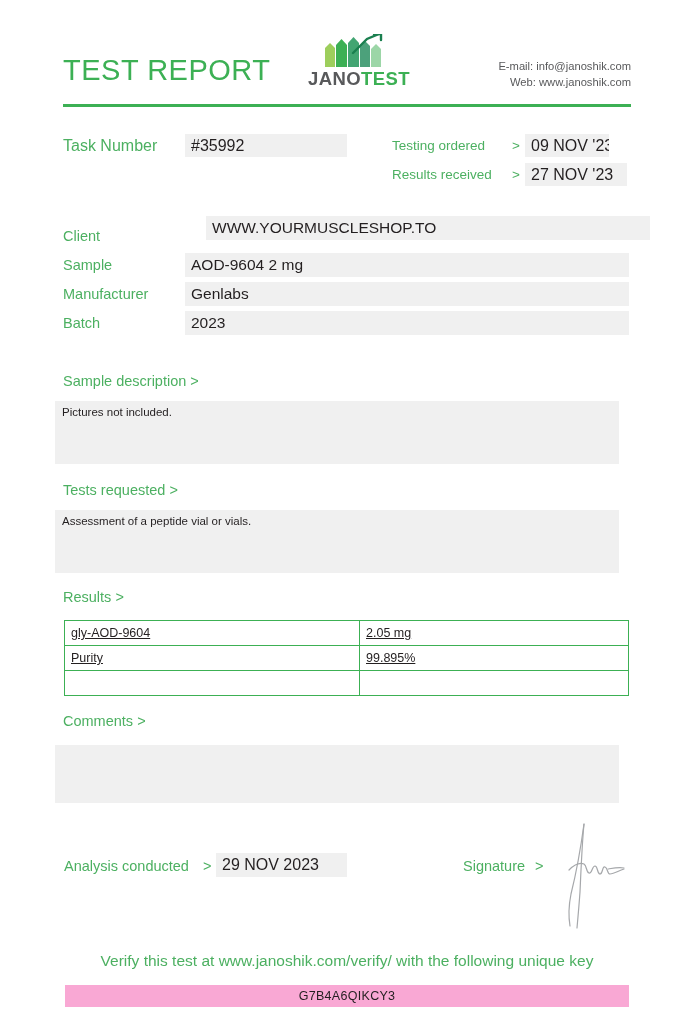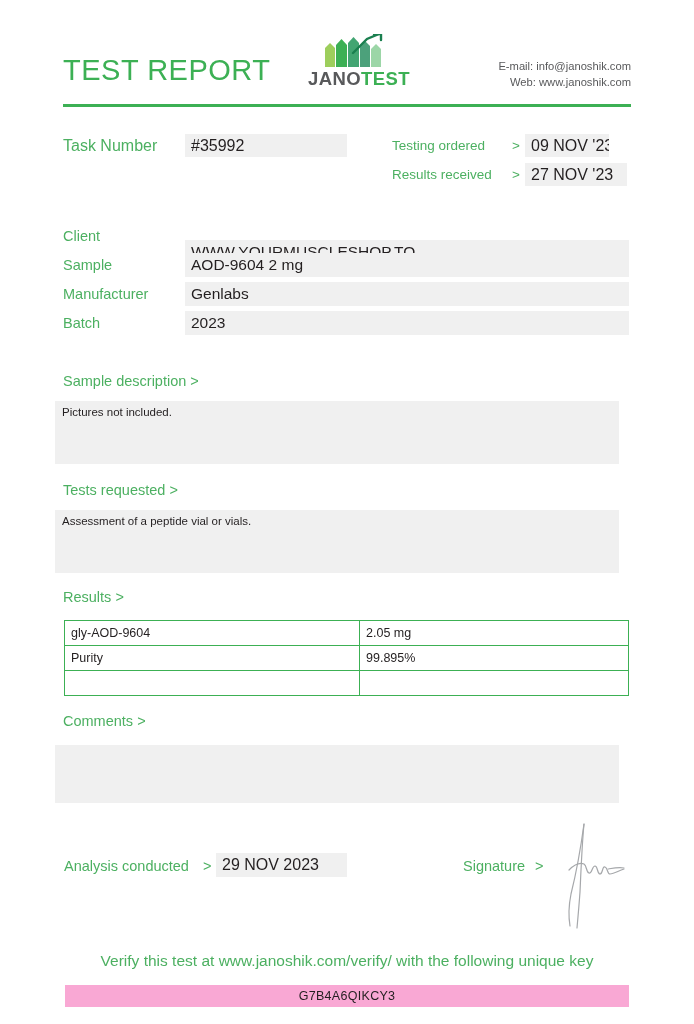--- a/index.html
+++ b/index.html
@@ -161,20 +161,21 @@
     border-collapse: collapse;
     table-layout: fixed;
   }
   .results-table td {
     border: 1px solid #3cb054;
     height: 24px;
     font-size: 12.5px;
     padding: 0 6px;
     color: #231f20;
     vertical-align: middle;
+    text-decoration: underline;
   }
   .results-table td.c0 { width: 282px; }
 
   
   .analysis-label { left: 64px; top: 858px; font-size: 14.5px; }
   .analysis-gt { left: 203px; top: 858px; font-size: 14.5px; color: #4cb061; }
   .analysis-value {
     left: 216px; top: 853px;
     width: 131px; height: 24px;
     line-height: 24px;
@@ -246,21 +247,21 @@
 
   <div class="lbl ordered-label">Testing ordered</div>
   <div class="lbl ordered-gt">&gt;</div>
   <div class="val ordered-value">09 NOV '23</div>
 
   <div class="lbl received-label">Results received</div>
   <div class="lbl received-gt">&gt;</div>
   <div class="val received-value">27 NOV '23</div>
 
   <div class="lbl info-lbl" style="top:228px;">Client</div>
-  <div class="val info-val" style="top:240px;">WWW.YOURMUSCLESHOP.TO</div>
+  <div class="val info-val" style="top:216px;margin-left:21px;">WWW.YOURMUSCLESHOP.TO</div>
 
   <div class="lbl info-lbl" style="top:257px;">Sample</div>
   <div class="val info-val" style="top:253px;">AOD-9604 2 mg</div>
 
   <div class="lbl info-lbl" style="top:286px;">Manufacturer</div>
   <div class="val info-val" style="top:282px;">Genlabs</div>
 
   <div class="lbl info-lbl" style="top:315px;">Batch</div>
   <div class="val info-val" style="top:311px;">2023</div>
 

